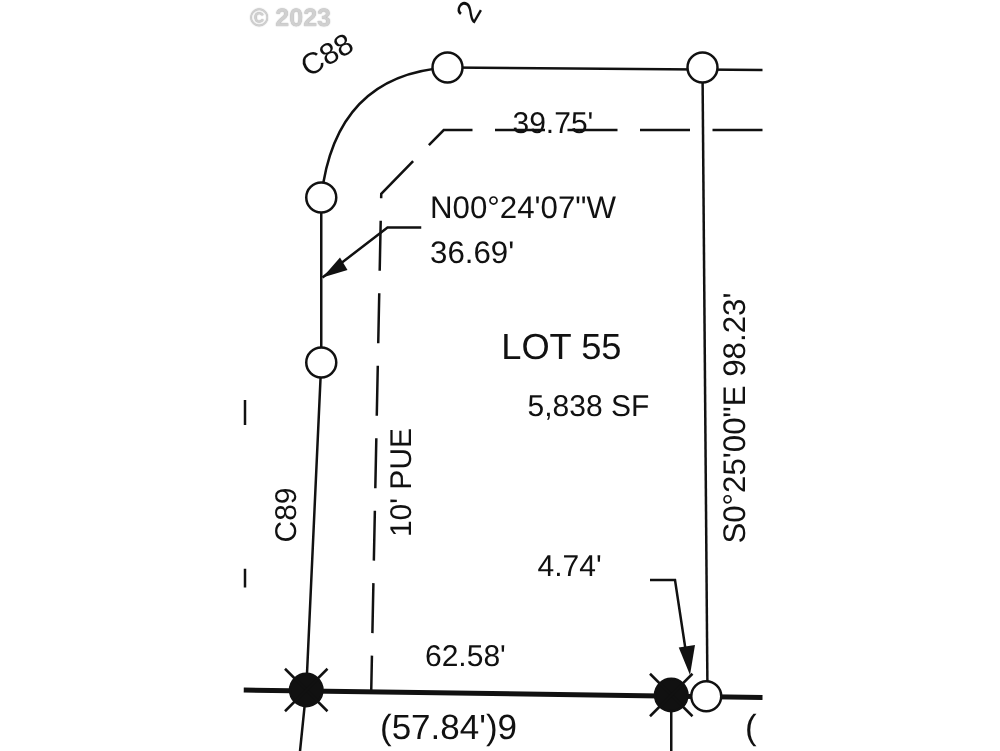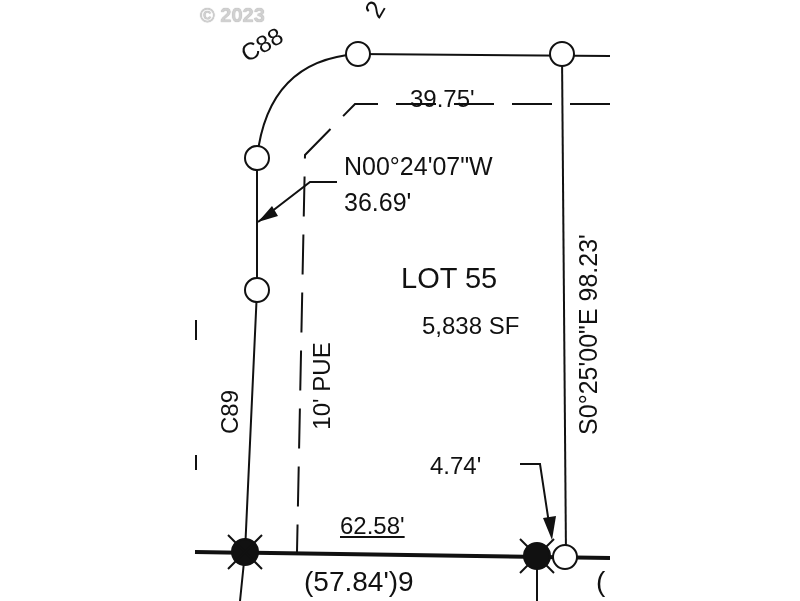--- a/index.html
+++ b/index.html
@@ -57,16 +57,16 @@
 <div class="lbl" style="left:368px;top:-6px;font-size:26px;transform:rotate(-60deg);">2</div>
 <div class="lbl" style="left:250px;top:40px;font-size:24px;transform:rotate(-30deg);transform-origin:left bottom;">C88</div>
 <div class="lbl" style="left:410px;top:72px;font-size:24px;margin-top:13px;">39.75'</div>
 <div class="lbl" style="left:344px;top:152px;font-size:25px;">N00°24'07"W</div>
 <div class="lbl" style="left:344px;top:188px;font-size:25px;">36.69'</div>
 <div class="lbl" style="left:401px;top:262px;font-size:29px;">LOT 55</div>
 <div class="lbl" style="left:378px;top:312px;font-size:24px;margin-left:44px;">5,838 SF</div>
 <div class="lbl" style="left:278px;top:372px;font-size:24px;transform:rotate(-90deg);transform-origin:center;">10' PUE</div>
 <div class="lbl" style="left:208px;top:398px;font-size:24px;transform:rotate(-90deg);transform-origin:center;">C89</div>
 <div class="lbl" style="left:488px;top:320px;font-size:25px;transform:rotate(-90deg);transform-origin:center;">S0°25'00"E 98.23'</div>
-<div class="lbl" style="left:430px;top:452px;font-size:24px;">4.74'</div>
-<div class="lbl" style="left:340px;top:512px;font-size:24px;text-decoration:underline;">62.58'</div>
+<div class="lbl" style="left:430px;top:440px;font-size:24px;">4.74'</div>
+<div class="lbl" style="left:340px;top:512px;font-size:24px;">62.58'</div>
 <div class="lbl" style="left:304px;top:566px;font-size:28px;">(57.84')9</div>
 <div class="lbl" style="left:596px;top:566px;font-size:28px;">(</div>
 
 </body></html>

